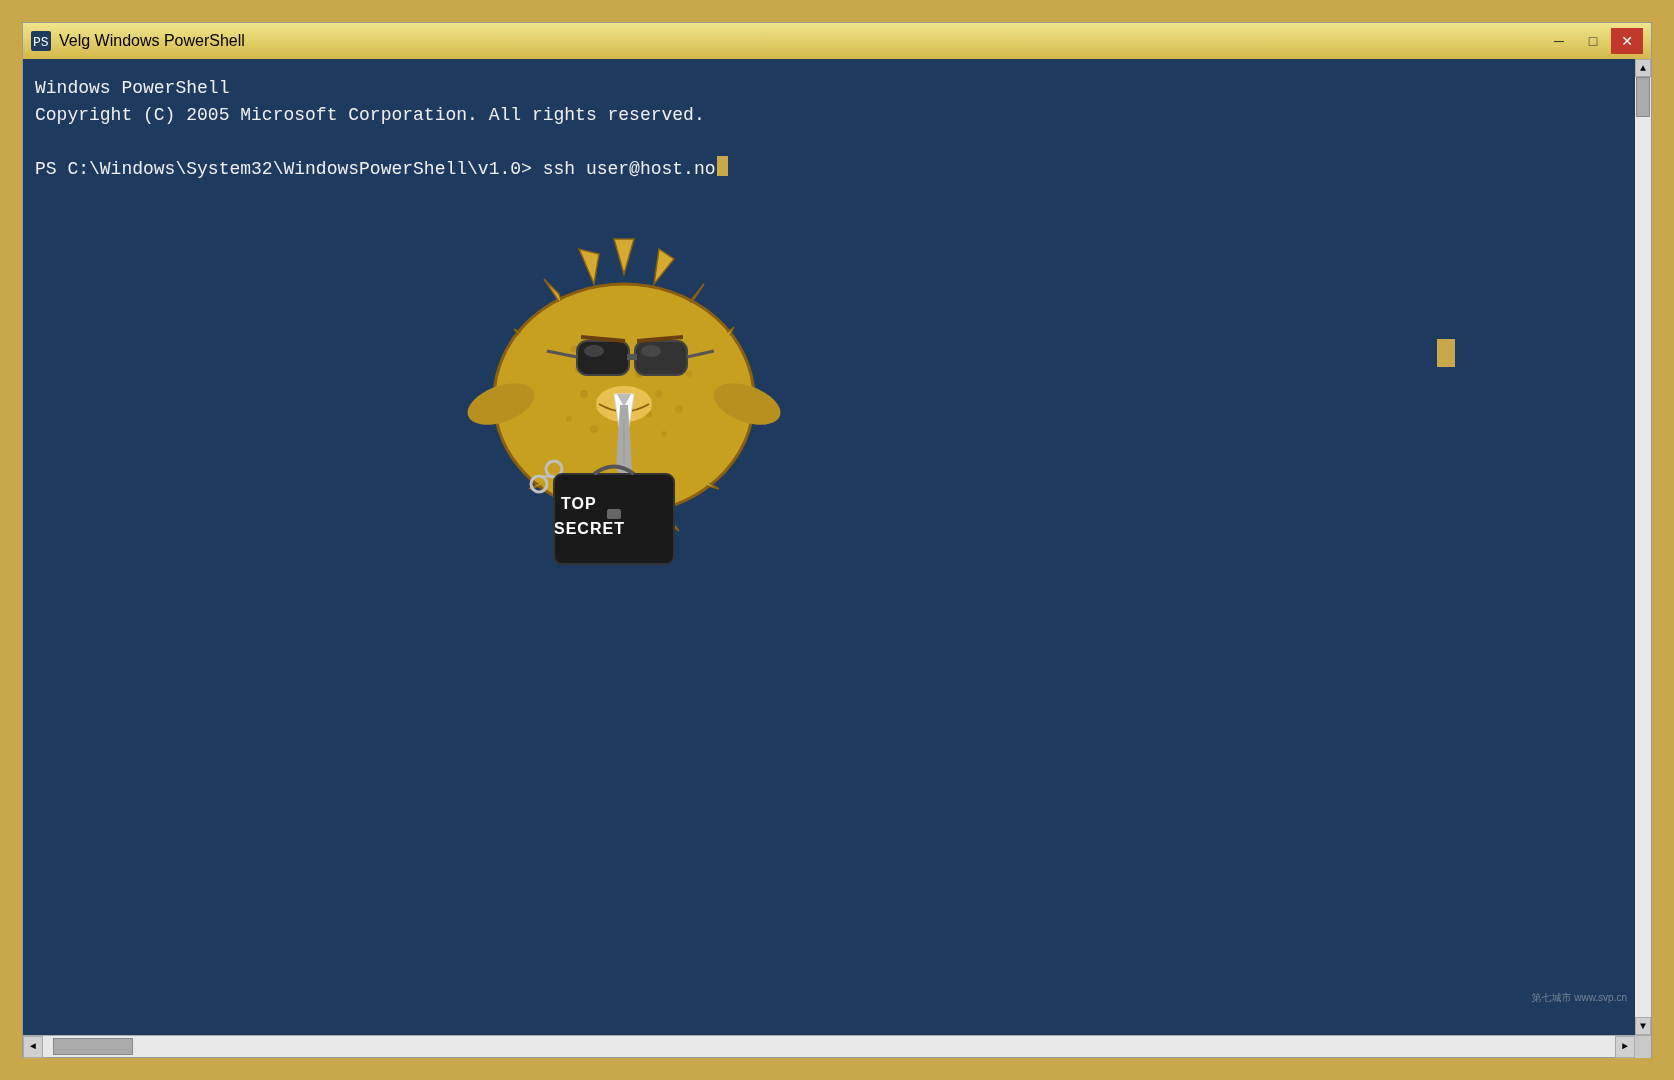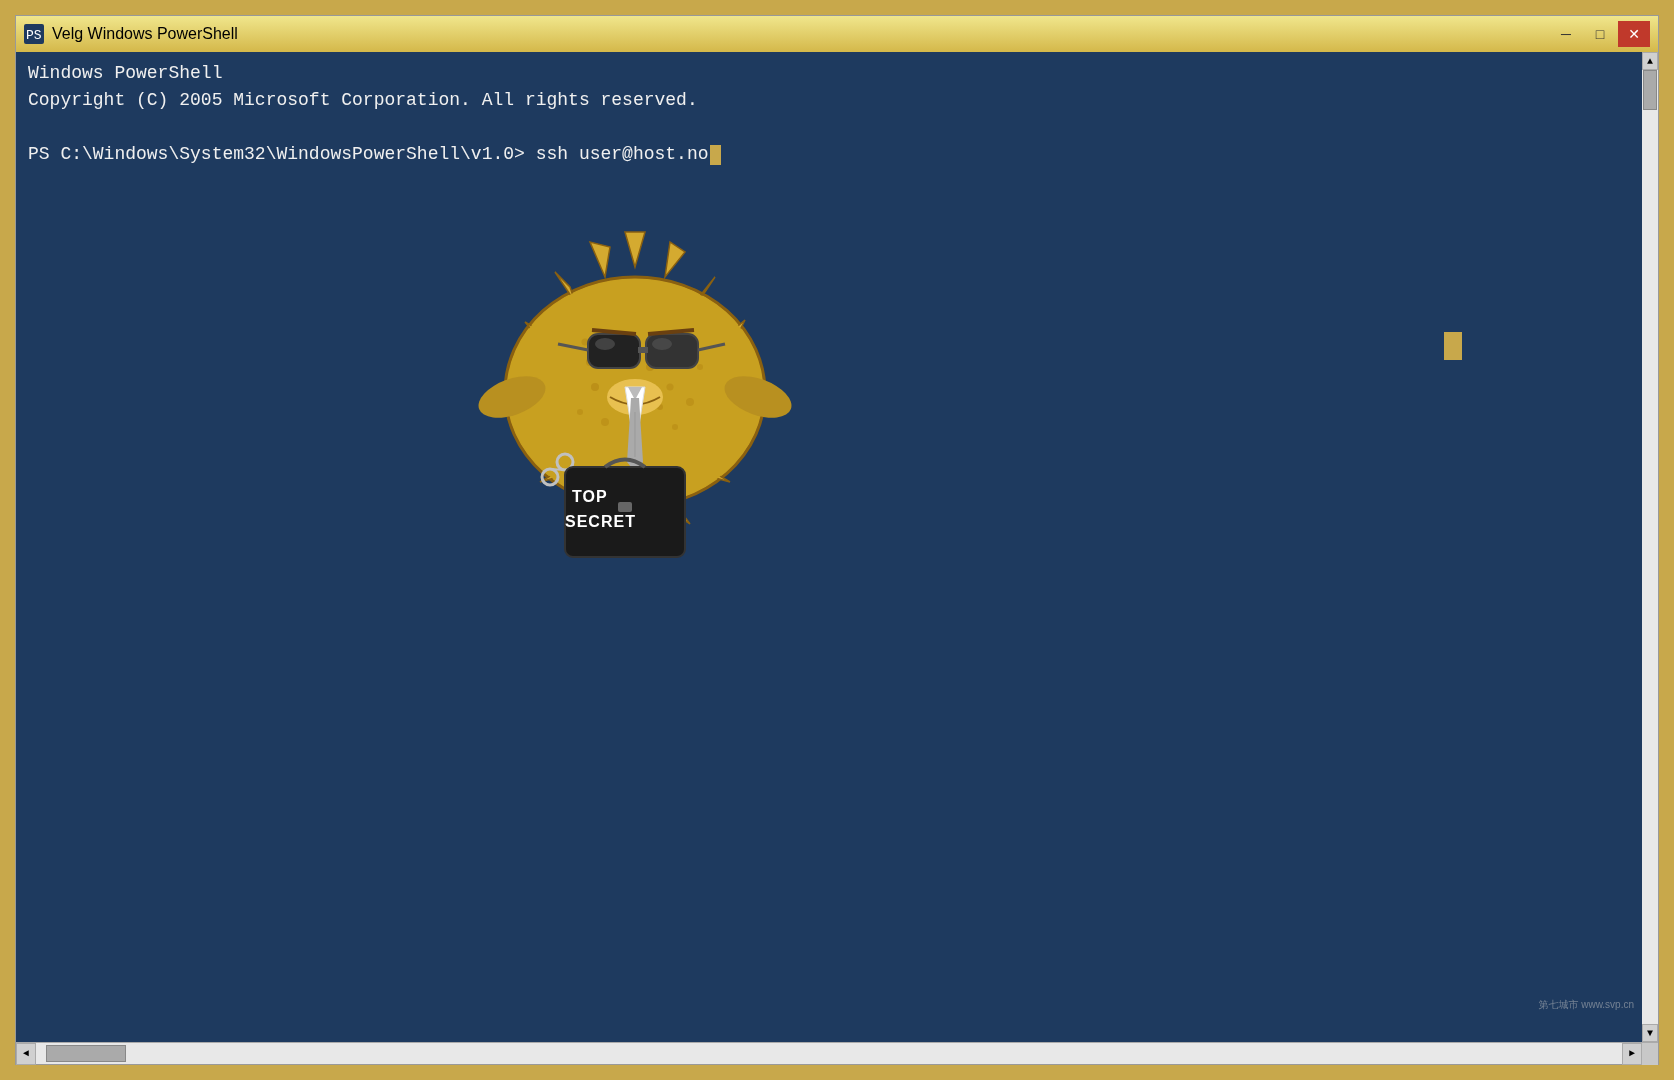--- a/index.html
+++ b/index.html
@@ -8,21 +8,21 @@
       width: 1674px;
       height: 1080px;
       background: #c8a84b;
       display: flex;
       flex-direction: column;
       font-family: 'Courier New', Courier, monospace;
       overflow: hidden;
     }
 
     .window-frame {
-      margin: 15px;
+      margin: 22px;
       flex: 1;
       display: flex;
       flex-direction: column;
       border: 1px solid #999;
       background: #fdba74;
     }
 
     .title-bar {
       background: linear-gradient(to bottom, #f0e68c, #d4b84a);
       height: 36px;
@@ -78,37 +78,37 @@
     .terminal-area {
       flex: 1;
       background: #1e3a5f;
       display: flex;
       flex-direction: row;
       overflow: hidden;
     }
 
     .terminal-content {
       flex: 1;
-      padding: 8px 12px;
+      padding: 16px 12px;
       color: #f0f0f0;
       font-size: 18px;
       line-height: 1.5;
       overflow: hidden;
       position: relative;
     }
 
     .terminal-line {
       white-space: pre;
       display: block;
     }
 
     .terminal-prompt {
       white-space: pre;
       display: flex;
-      align-items: center;
+      align-items: flex-start;
     }
 
     .cursor {
       display: inline-block;
       width: 11px;
       height: 20px;
       background: #c8a84b;
       margin-left: 1px;
       vertical-align: middle;
     }
@@ -195,21 +195,21 @@
     .corner-box {
       width: 16px;
       height: 22px;
       background: #c8c8c8;
       flex-shrink: 0;
     }
 
     
     .mascot-area {
       position: absolute;
-      left: 434px;
+      left: 416px;
       top: 120px;
       width: 380px;
       height: 440px;
       pointer-events: none;
       text-decoration: underline;
     }
 
     
     .side-cursor {
       position: absolute;

